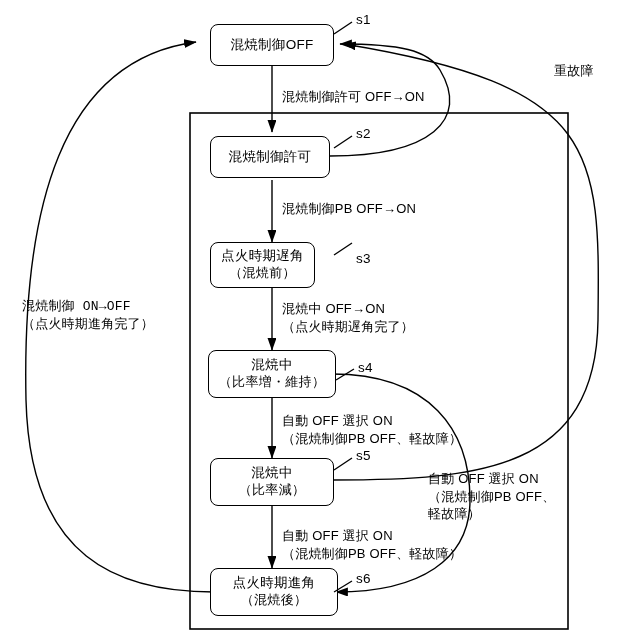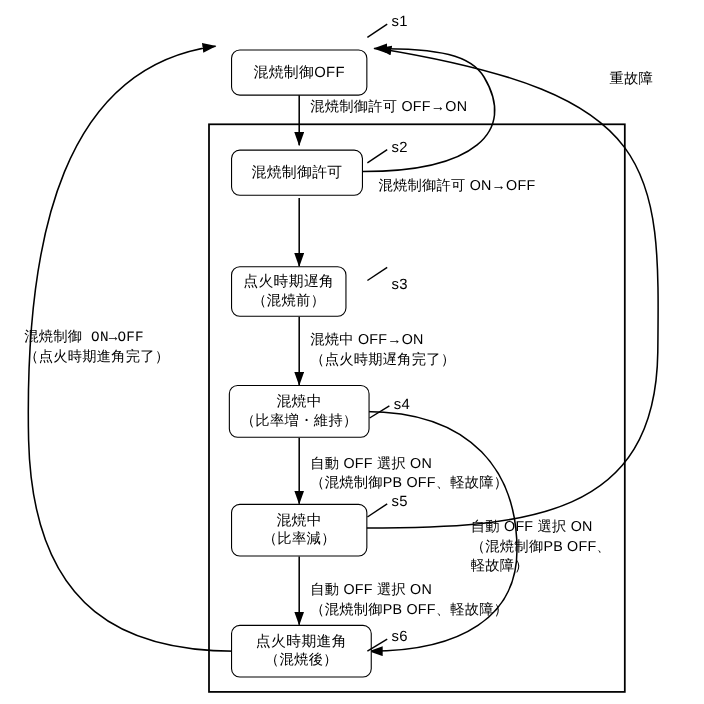--- a/index.html
+++ b/index.html
@@ -39,21 +39,21 @@
 
     <path d="M330,156 C430,156 470,120 440,70 C428,50 400,44 340,44" fill="none" stroke="#000" stroke-width="1.4" marker-end="url(#ah)"></path>
 
     <path d="M214,592 C120,592 30,560 26,400 C22,210 60,60 196,42" fill="none" stroke="#000" stroke-width="1.4" marker-end="url(#ah)"></path>
 
     <path d="M332,374 C430,374 470,430 470,500 C470,560 420,592 336,592" fill="none" stroke="#000" stroke-width="1.4" marker-end="url(#ah)"></path>
 
     <path d="M332,480 C480,480 596,470 598,320 C600,150 600,86 344,44" fill="none" stroke="#000" stroke-width="1.4" marker-end="url(#ah)"></path>
   </svg>
 
-  <div class="node" style="left:210px;top:24px;width:124px;height:42px;margin-top:21px;">
+  <div class="node" style="left:210px;top:24px;width:124px;height:42px;">
     <div>混焼制御OFF</div>
   </div>
   <div class="node" style="left:210px;top:136px;width:120px;height:42px;">
     <div>混焼制御許可</div>
   </div>
   <div class="node" style="left:210px;top:242px;width:105px;height:46px;">
     <div>点火時期遅角</div>
     <div class="l2">（混焼前）</div>
   </div>
   <div class="node" style="left:208px;top:350px;width:128px;height:48px;">
@@ -78,21 +78,21 @@
     <line x1="334" y1="592" x2="352" y2="581" stroke="#000" stroke-width="1.3"></line>
   </svg>
   <div class="slbl" style="left:356px;top:12px;">s1</div>
   <div class="slbl" style="left:356px;top:126px;">s2</div>
   <div class="slbl" style="left:356px;top:251px;text-align:center;">s3</div>
   <div class="slbl" style="left:358px;top:360px;">s4</div>
   <div class="slbl" style="left:356px;top:448px;">s5</div>
   <div class="slbl" style="left:356px;top:571px;">s6</div>
 
   <div class="lbl" style="left:282px;top:88px;">混焼制御許可 OFF→ON</div>
-  <div class="lbl" style="left:344px;top:160px;">混焼制御許可 ON→OFF</div>
+  <div class="lbl" style="left:282px;top:200px;">混焼制御PB OFF→ON</div>
   <div class="lbl" style="left:282px;top:300px;">混焼中 OFF→ON
 （点火時期遅角完了）</div>
   <div class="lbl" style="left:282px;top:412px;">自動 OFF 選択 ON
 （混焼制御PB OFF、軽故障）</div>
   <div class="lbl" style="left:428px;top:470px;">自動 OFF 選択 ON
 （混焼制御PB OFF、
 軽故障）</div>
   <div class="lbl" style="left:282px;top:527px;">自動 OFF 選択 ON
 （混焼制御PB OFF、軽故障）</div>
   <div class="lbl" style="left:22px;top:298px;font-family:Liberation Mono, monospace;">混焼制御 ON→OFF

